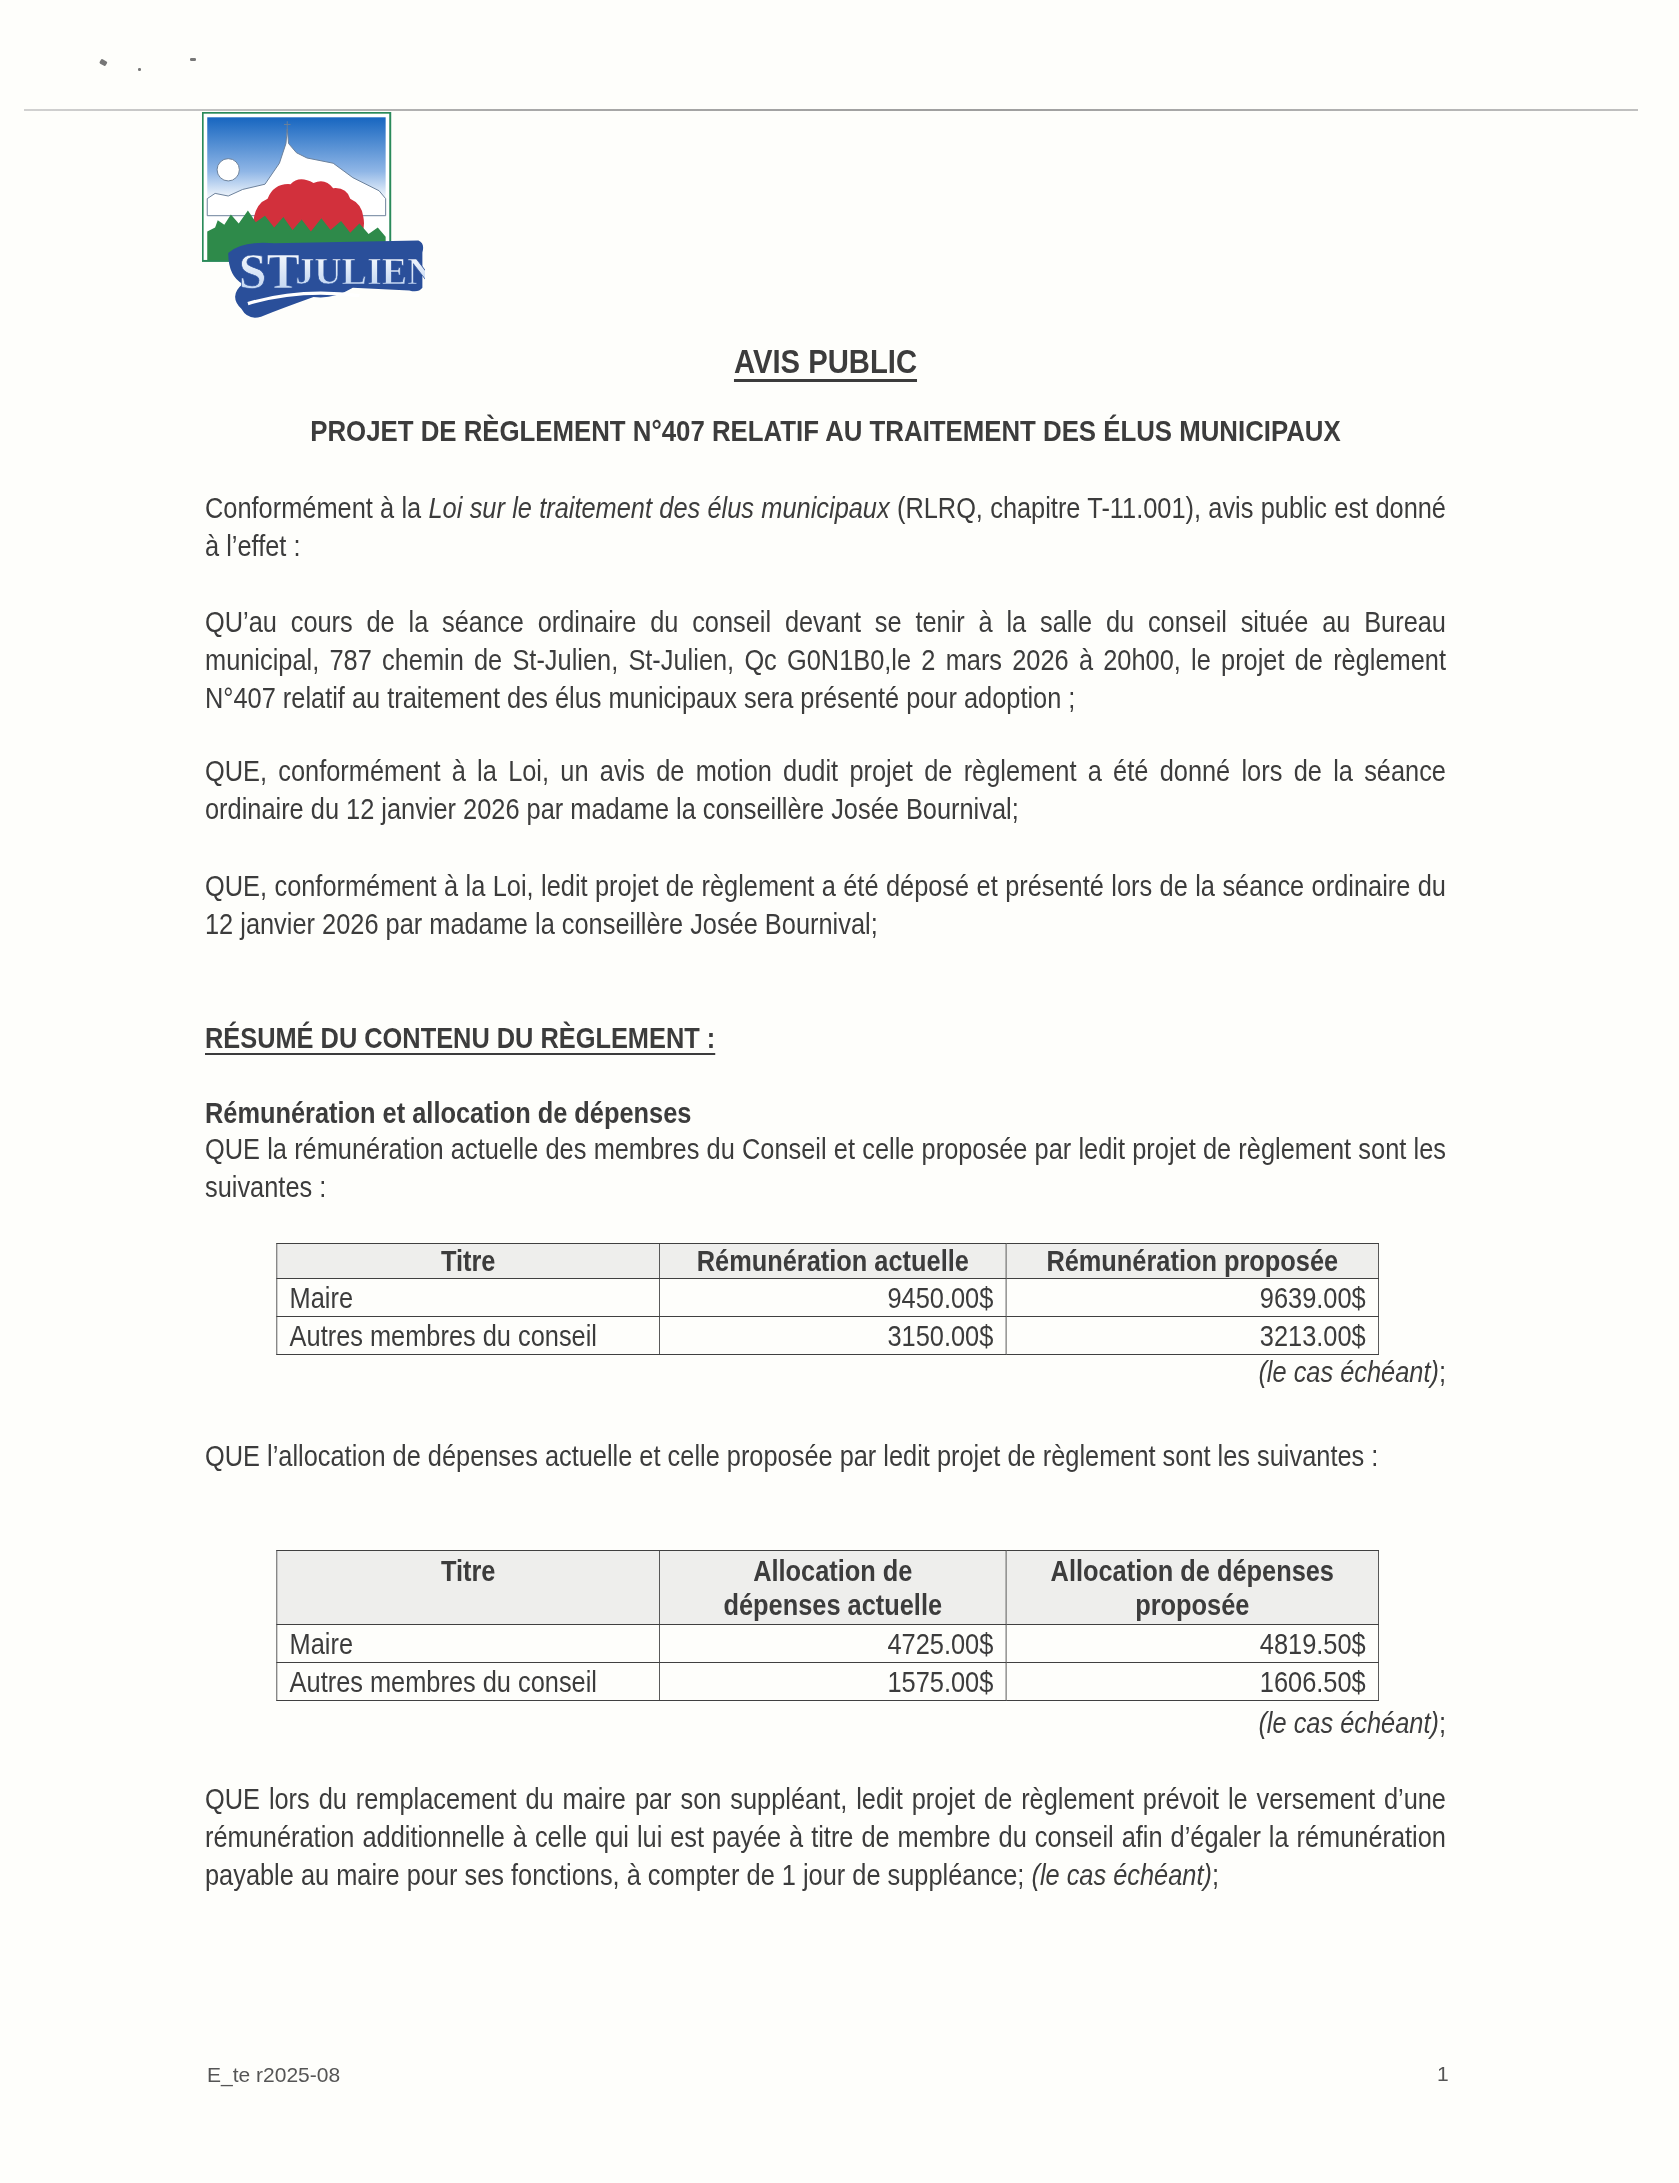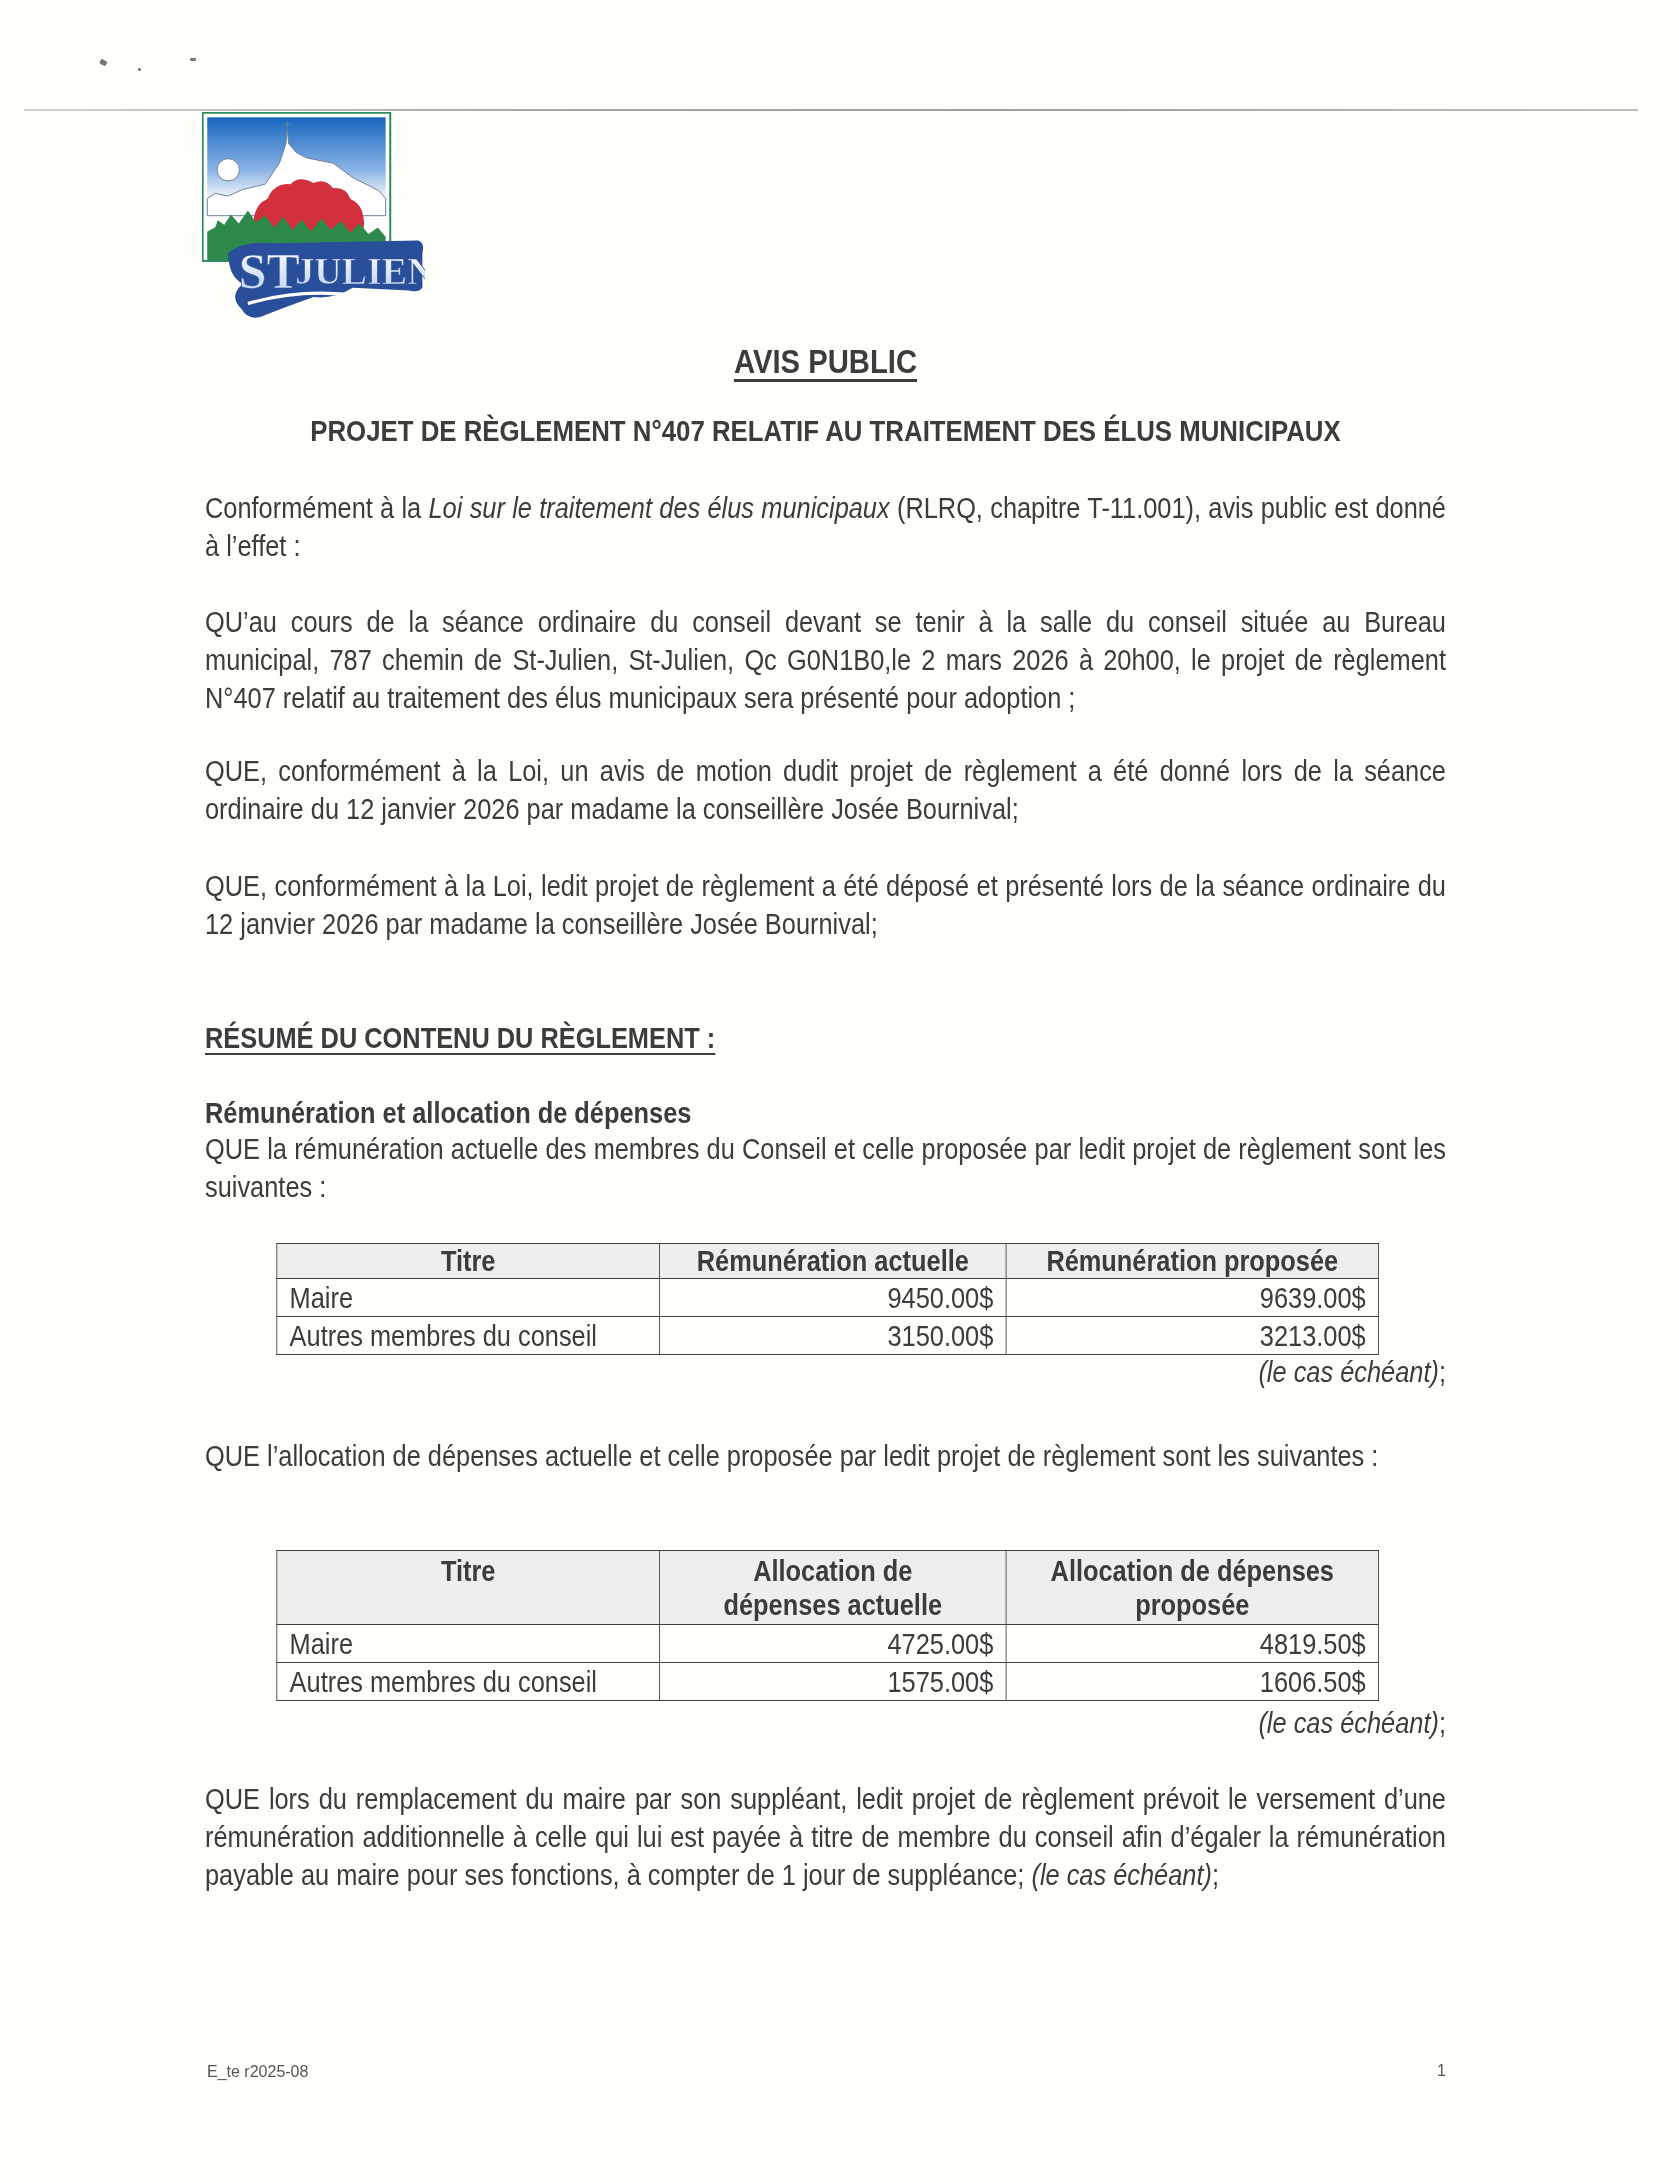--- a/index.html
+++ b/index.html
@@ -19,21 +19,21 @@
   .title { font-size:34px; font-weight:bold; text-decoration:underline; text-underline-offset:5.9px; text-decoration-thickness:2.6px; }
   .subtitle { font-size:30px; font-weight:bold; }
   .heading { font-weight:bold; text-decoration:underline; text-underline-offset:5.2px; text-decoration-thickness:2px; }
   .subheading { font-weight:bold; }
   em { font-style:italic; }
   table.grid { position:absolute; left:83px; border-collapse:collapse; font-size:29.5px; }
   table.grid td, table.grid th { border:1.6px solid #404040; padding:0 14.4px; }
   table.grid th { background:#eeeeec; font-weight:bold; text-align:center; line-height:34px; }
   table.grid td { line-height:34px; height:37px; }
   table.grid td.num { text-align:right; }
-  .footer { position:absolute; font-size:16px; color:#555; }
+  .footer { position:absolute; font-size:21px; color:#555; }
 </style>
 </head>
 <body>
 
 <div class="scan-line"></div>
 <div class="scan-mark" style="left:100px;top:60px;width:6.6px;height:4.6px;transform:rotate(30deg);"></div>
 <div class="scan-mark" style="left:138px;top:68px;width:2.6px;height:3.3px;"></div>
 <div class="scan-mark" style="left:190px;top:58px;width:5.9px;height:2.6px;"></div>
 
 <div class="logo">

